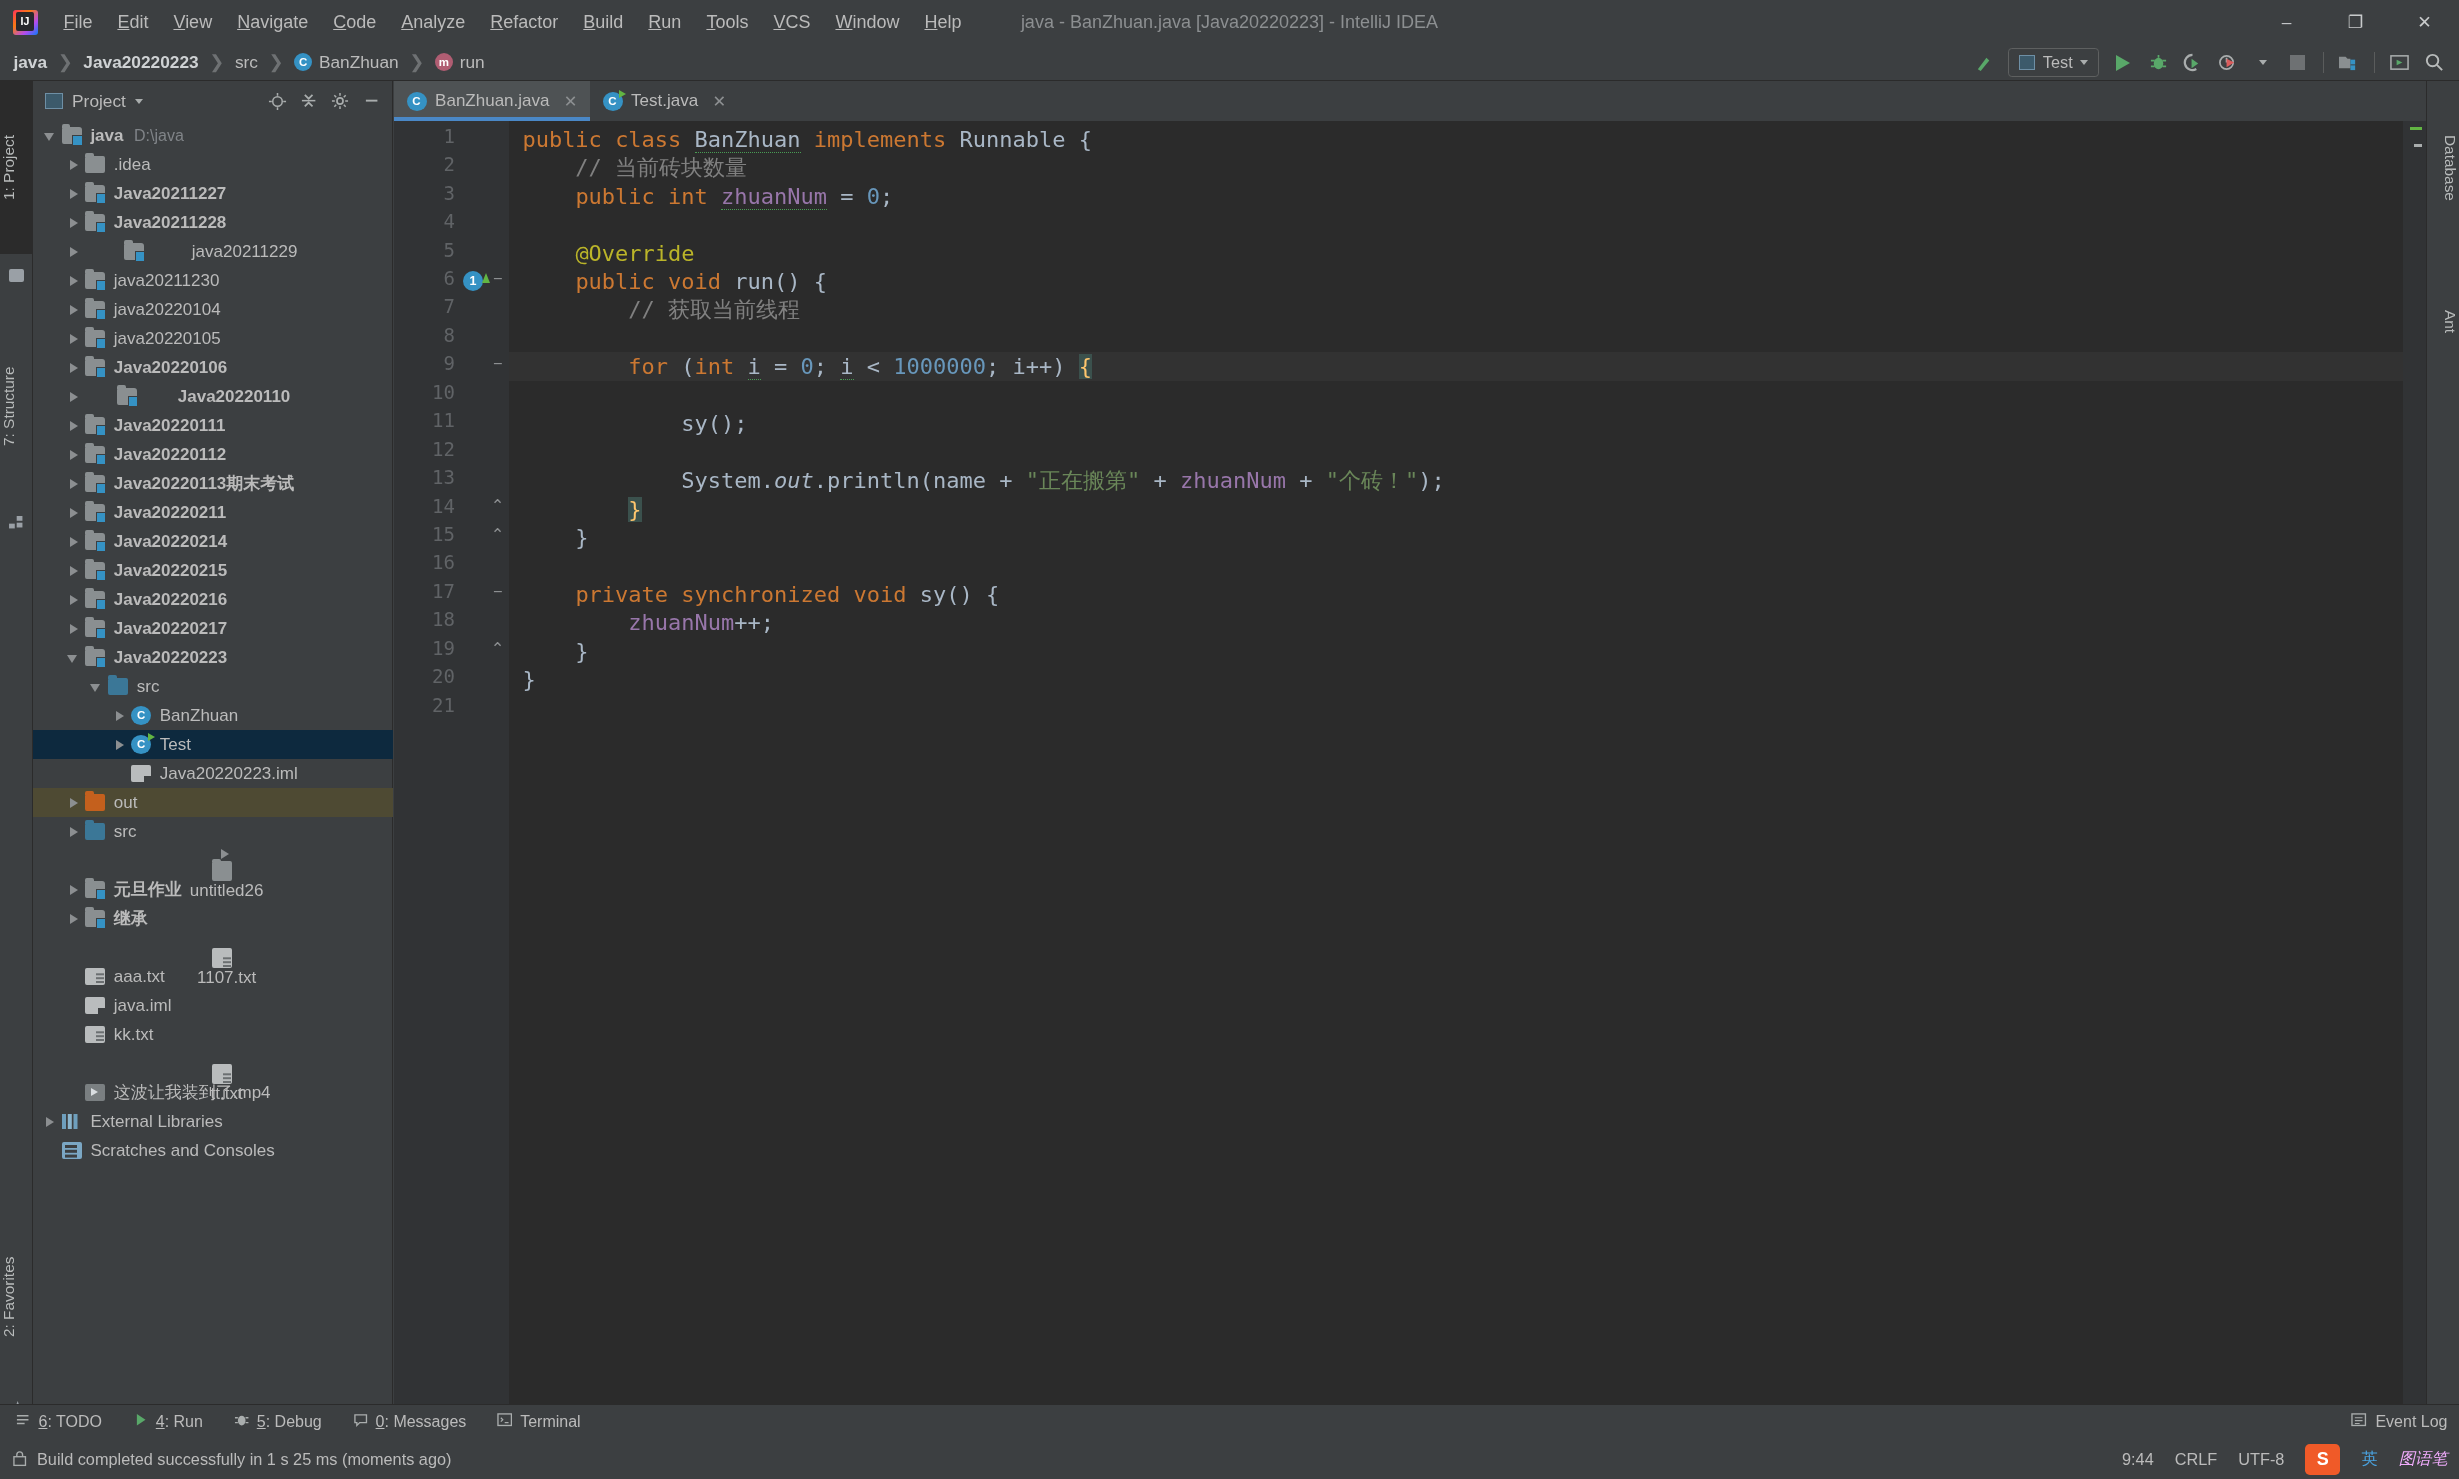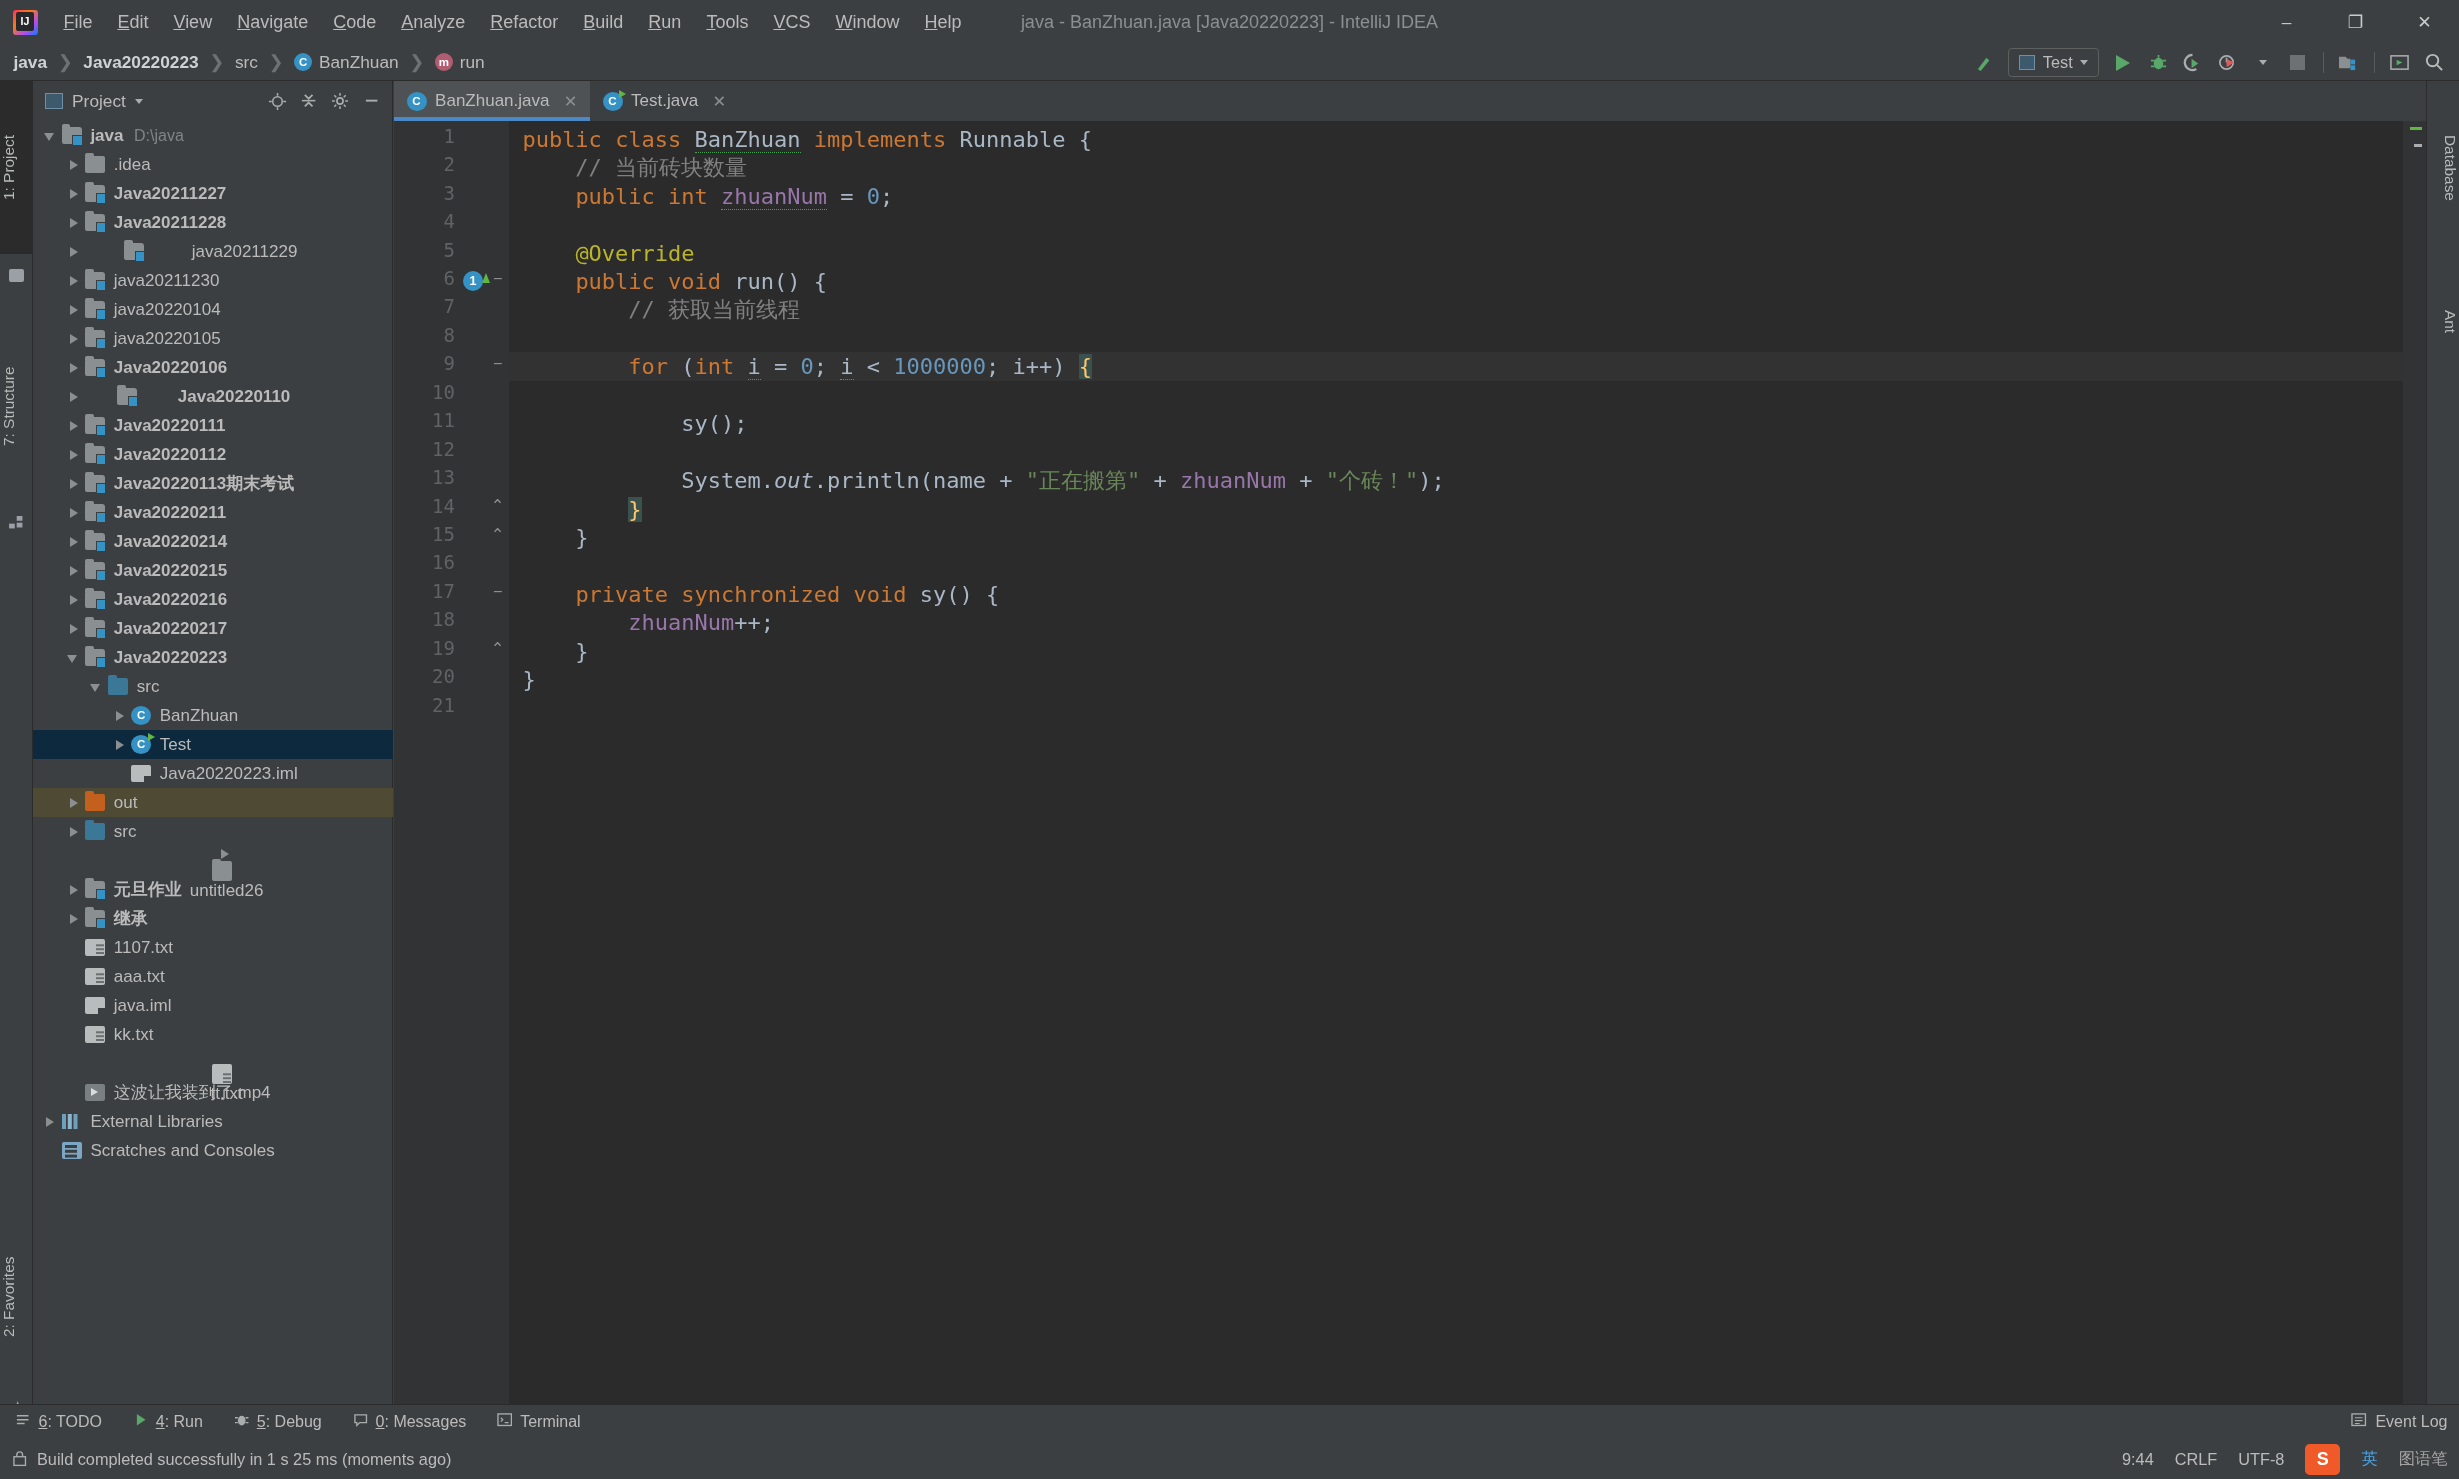--- a/index.html
+++ b/index.html
@@ -230,21 +230,21 @@
     background:#3c3f41; display:flex; align-items:center;
   }
   .status-msg { color:#bbbbbb; font-size:16.3px; padding-left:37px; }
   .status-lock { position:absolute; left:11.5px; width:15.4px; height:17.3px; }
   .status-right { position:absolute; right:0; height:40px; display:flex; align-items:center; gap:21px; padding-right:11.5px; color:#bbbbbb; font-size:16.3px; }
   .sogou {
     width:35px;height:31px;border-radius:4.8px;background:#f05a28;color:#fff;
     display:flex;align-items:center;justify-content:center;font-size:18px;font-weight:bold;
   }
   .ime-blue { color:#4aa3e0; }
-  .ime-red { color:#a3a3a3; }
+  .ime-red { color:#f0abfc;font-style:italic; }
 </style>
 </head>
 <body>
 
 <div id="app">
 
   <div class="titlebar">
     <div class="ij-logo"></div>
     <div class="menu" id="menu-host">
         <div class="menu-item"><u>F</u>ile</div>
@@ -542,21 +542,21 @@
         <div class="trow" style="padding-left: 33px;">
           <span class="arrow right"></span>
           <span class="ic mod"></span>
           <span class="tlabel b">元旦作业</span>
         </div>
         <div class="trow" style="padding-left: 33px;">
           <span class="arrow right"></span>
           <span class="ic mod"></span>
           <span class="tlabel b">继承</span>
         </div>
-        <div class="trow" style="padding-left: 33px;">
+        <div class="trow" style="padding-left: 33px; flex-direction: column;">
           <span class="arrow "></span>
           <span class="ic file"></span>
           <span class="tlabel">1107.txt</span>
         </div>
         <div class="trow" style="padding-left: 33px;">
           <span class="arrow "></span>
           <span class="ic file"></span>
           <span class="tlabel">aaa.txt</span>
         </div>
         <div class="trow" style="padding-left: 33px;">

